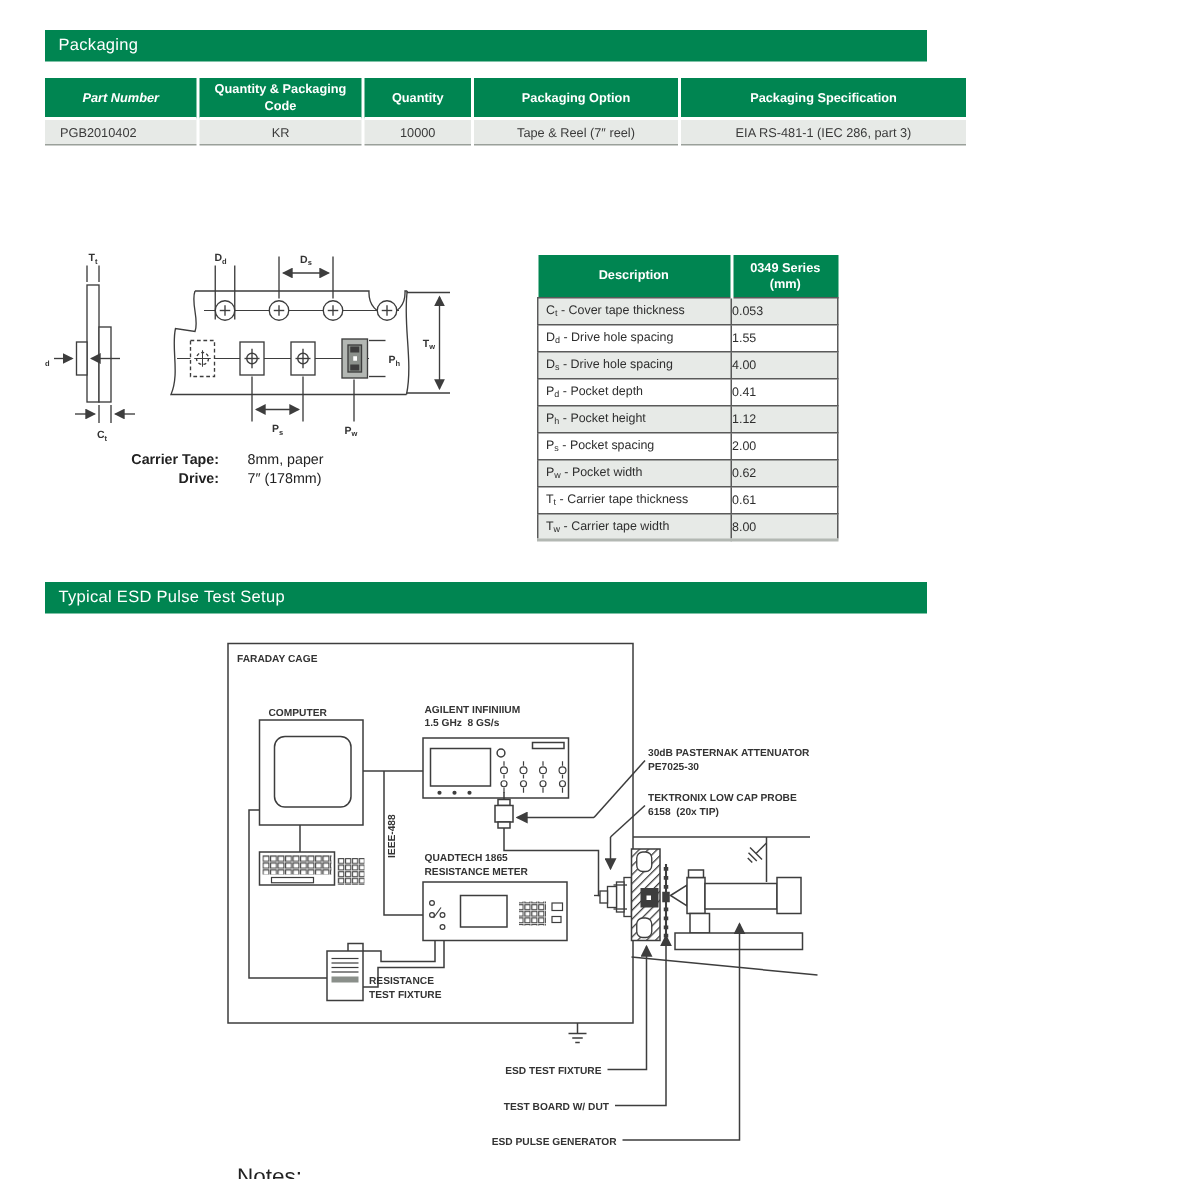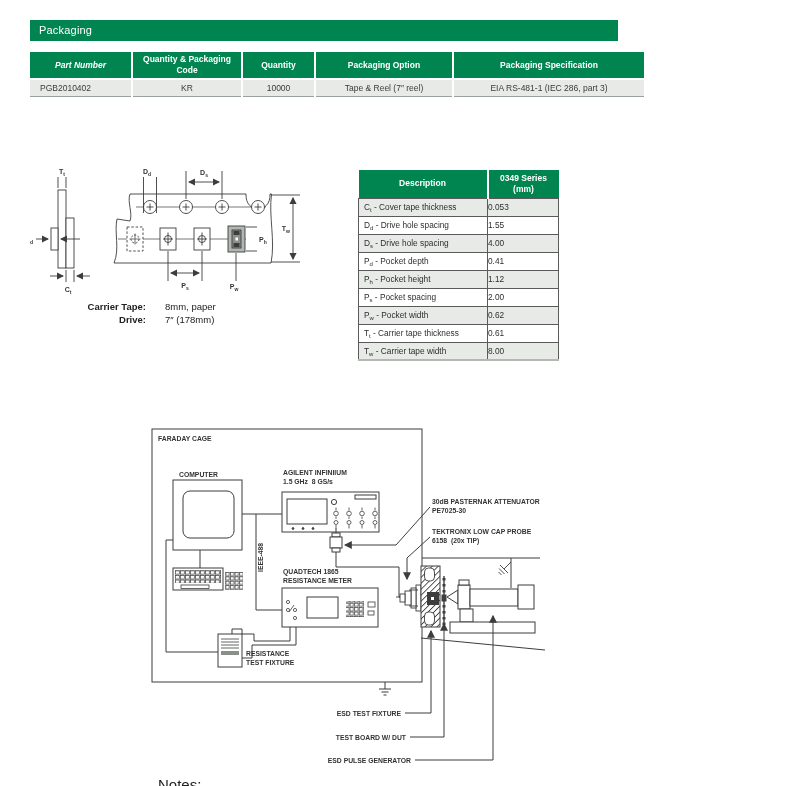--- a/index.html
+++ b/index.html
@@ -217,20 +217,21 @@
           <td class="desc"><span>T</span><sub>t</sub><span> - Carrier tape thickness</span></td>
           <td class="val">0.61</td>
         </tr>
       <tr>
           <td class="desc"><span>T</span><sub>w</sub><span> - Carrier tape width</span></td>
           <td class="val">8.00</td>
         </tr>
     </tbody>
   </table>
 
+  <div class="secbar" style="top:388px">Typical ESD Pulse Test Setup</div>
 
   <svg style="position:absolute;left:140px;top:420px" width="420" height="350" viewBox="140 420 420 350">
     <defs>
       <marker id="ea" viewBox="0 0 10 10" refX="8.5" refY="5" markerWidth="8" markerHeight="8" orient="auto-start-reverse">
         <path d="M0 0L10 5L0 10z" fill="#3d3d3d"></path>
       </marker>
       <pattern id="keys" width="5" height="4.6" patternUnits="userSpaceOnUse">
         <rect x="0.4" y="0.4" width="3.9" height="3.4" fill="#fff" stroke="#3d3d3d" stroke-width="0.7"></rect>
       </pattern>
       <pattern id="kp" width="4.6" height="4.4" patternUnits="userSpaceOnUse">

